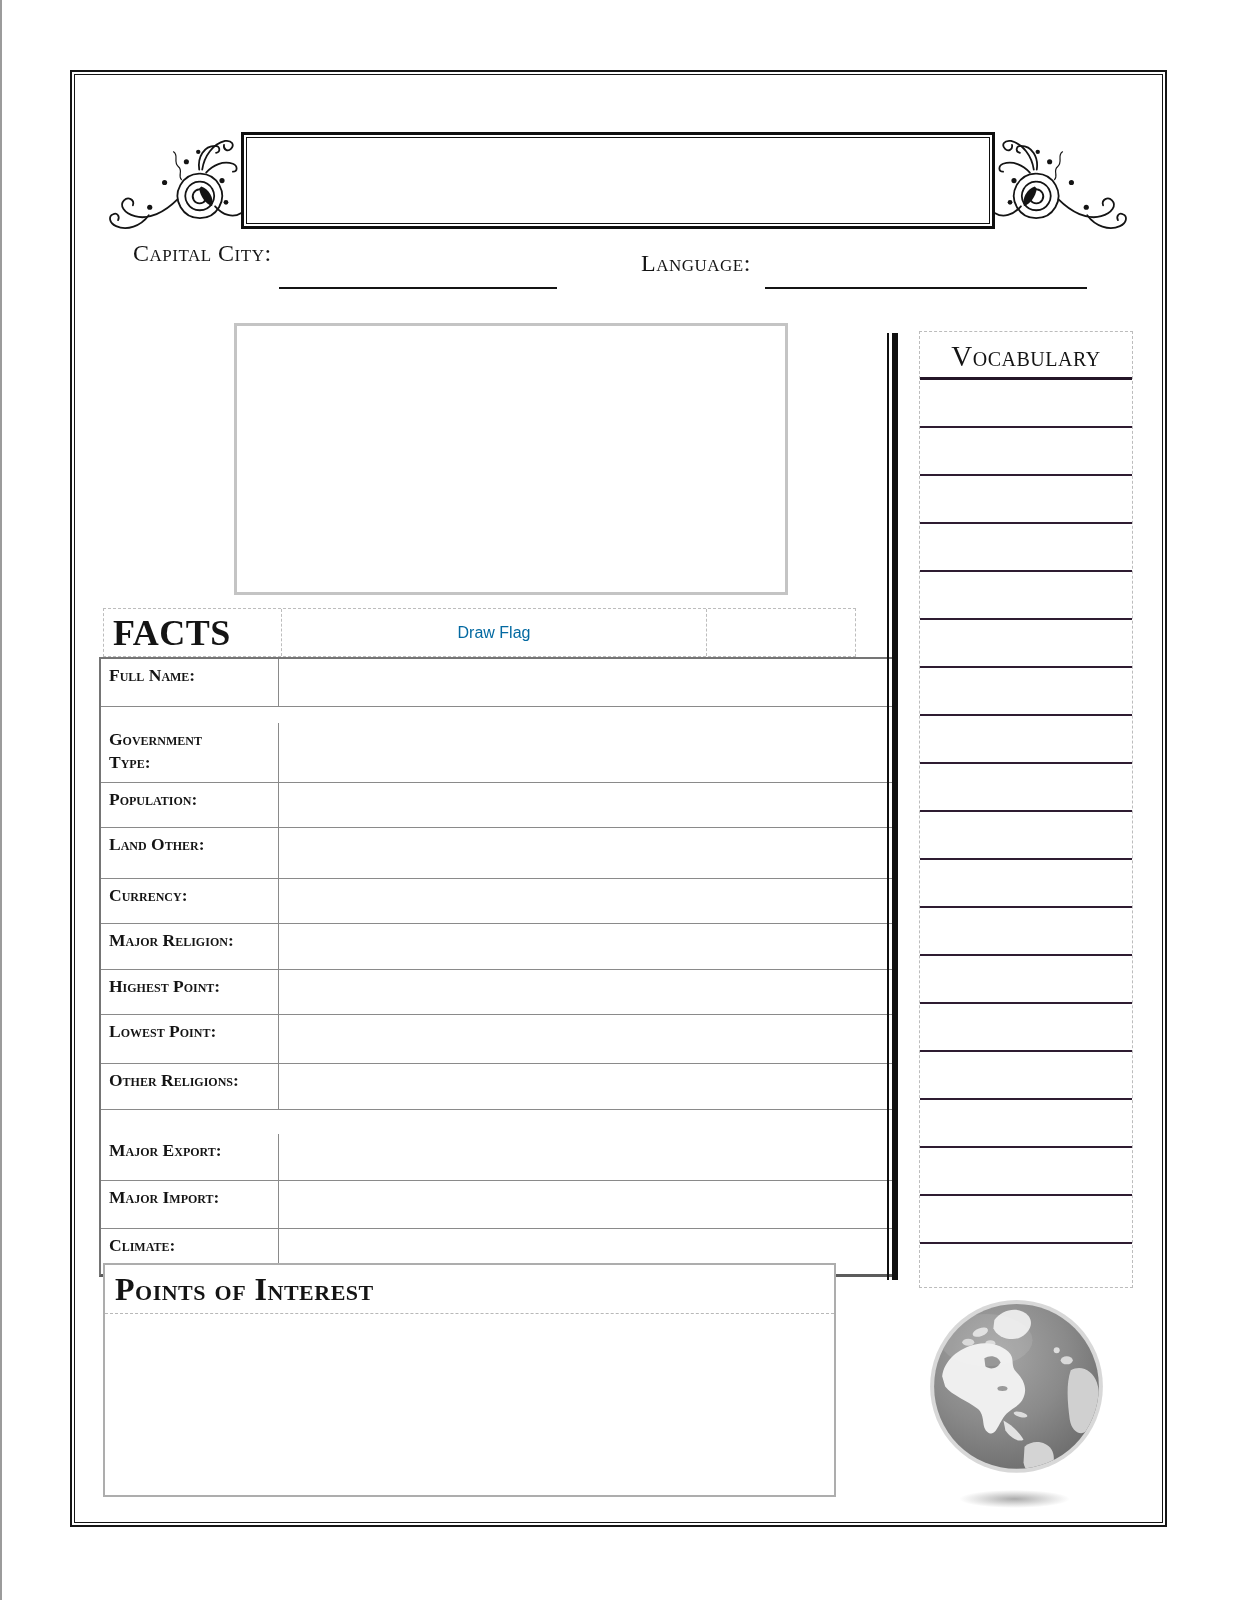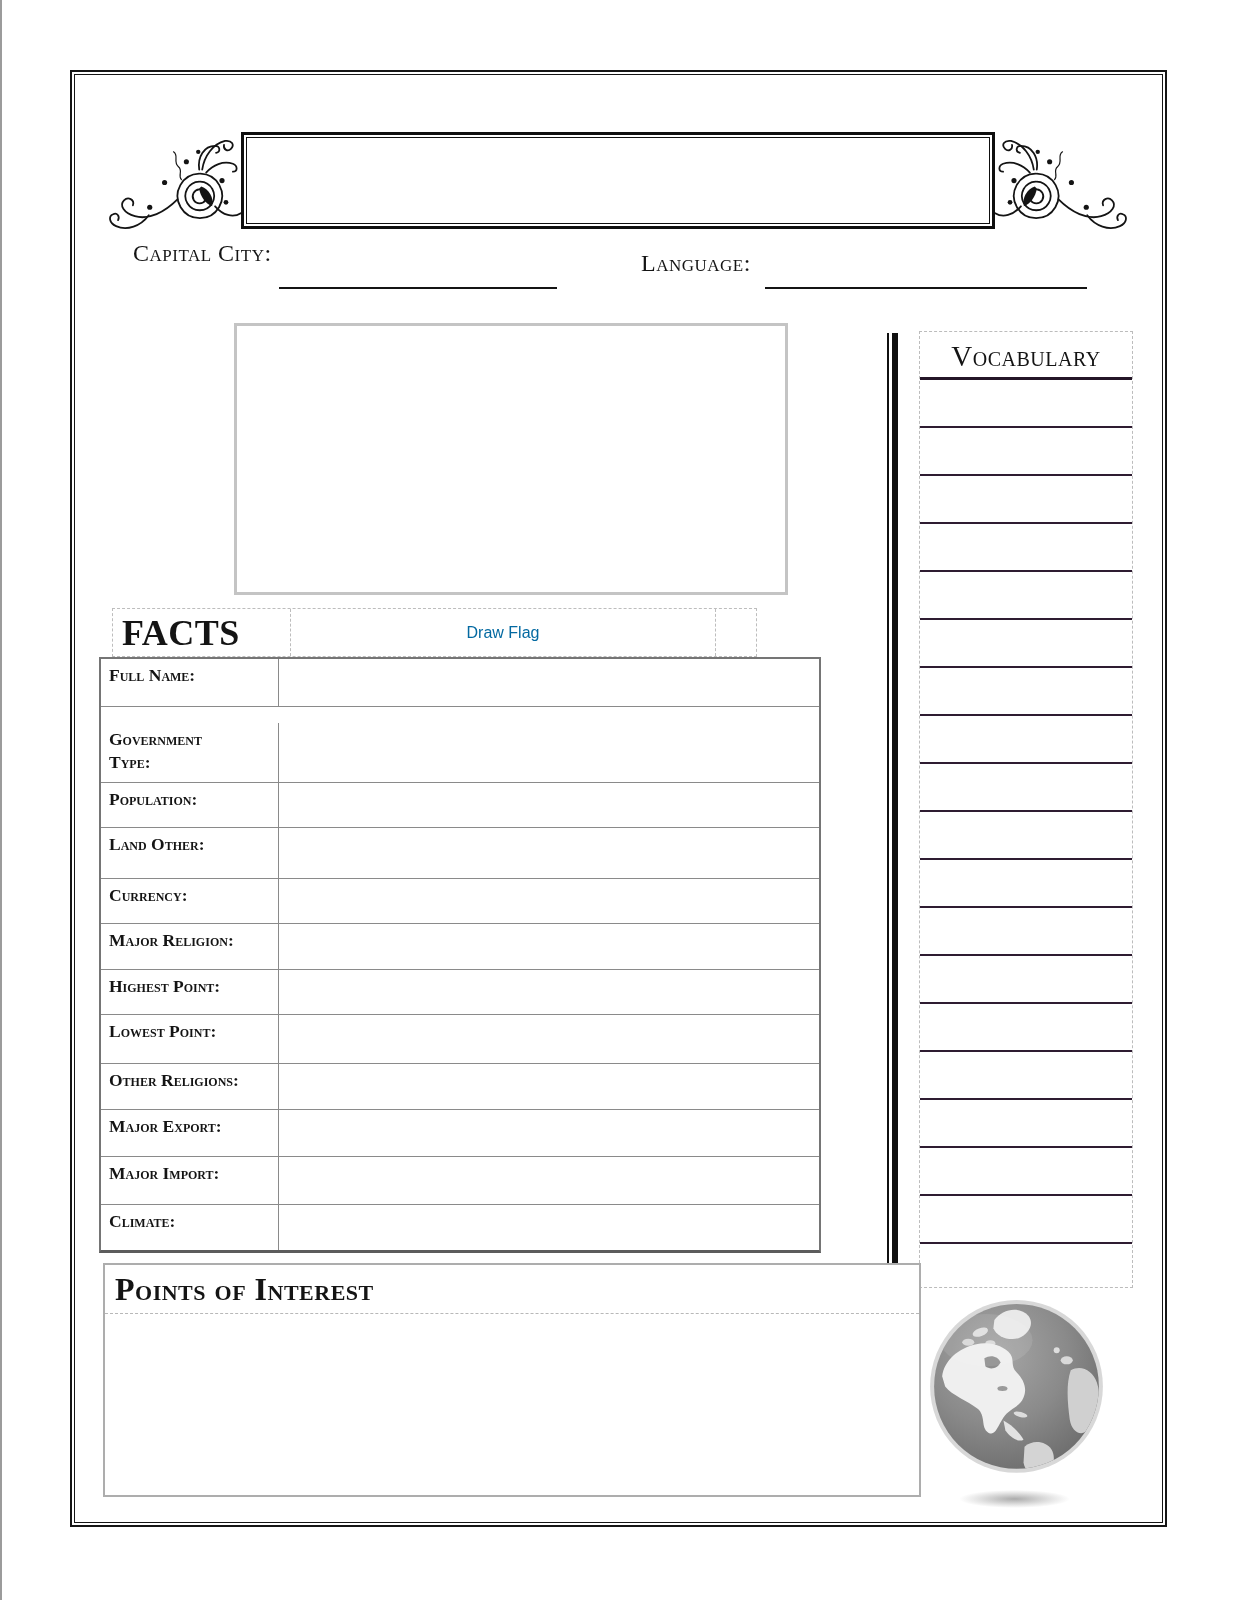--- a/index.html
+++ b/index.html
@@ -30,62 +30,62 @@
   #capital-label { left:133px; top:240px; }
   #language-label { left:641px; top:250px; }
   .fill-line { height:2px; background:#141414; }
   #capital-line { left:279px; top:287px; width:278px; }
   #language-line { left:765px; top:287px; width:322px; }
 
   
   #map-box { left:234px; top:323px; width:554px; height:272px; border:3px solid #c4c4c4; background:#fff; }
 
   
-  #facts-header { left:112px; top:608px; width:645px; height:49px; border:1px dashed #bdbdbd; }
+  #facts-header { left:103px; top:608px; width:753px; height:49px; border:1px dashed #bdbdbd; }
   #facts-title-cell { position:absolute; left:0; top:0; width:178px; height:100%;
     border-right:1px dashed #bdbdbd; display:flex; align-items:center; padding-left:9px; }
   #facts-title { font-size:36px; font-weight:bold; letter-spacing:0.5px; }
   #flag-cell { position:absolute; left:178px; top:0; width:424px; height:100%;
     display:flex; align-items:center; justify-content:center;
     font-family:"Liberation Sans", sans-serif; font-size:16px; color:#0369a1; }
   #flag-spare-cell { position:absolute; left:602px; right:0; top:0; height:100%; border-left:1px dashed #bdbdbd; }
 
   
-  #facts-table { left:99px; top:657px; width:722px; border:2px solid #757575; border-bottom:3px solid #5c5c5c; background:#fff; }
+  #facts-table { left:99px; top:657px; width:798px; border:2px solid #757575; border-bottom:3px solid #5c5c5c; background:#fff; }
   .facts-row { display:flex; border-bottom:1px solid #8a8a8a; }
   .facts-row:last-child { border-bottom:none; }
   .facts-label { width:178px; border-right:1px solid #8a8a8a; padding:5px 6px 3px 8px;
     font-size:17.5px; font-weight:bold; font-variant:small-caps; line-height:1.3; }
   .facts-value { flex:1; padding:4px 8px; font-size:17px; }
   .facts-row:nth-child(1)  { min-height:48px; }
   .facts-row:nth-child(2)  { min-height:60px;margin-top:16px; }
   .facts-row:nth-child(2) .facts-label { max-width:178px; padding-right:52px; }
   .facts-row:nth-child(3)  { min-height:45px; }
   .facts-row:nth-child(4)  { min-height:51px; }
   .facts-row:nth-child(5)  { min-height:45px; }
   .facts-row:nth-child(6)  { min-height:46px; }
   .facts-row:nth-child(7)  { min-height:45px; }
   .facts-row:nth-child(8)  { min-height:49px;gap:44px; }
   .facts-row:nth-child(9)  { min-height:46px; }
-  .facts-row:nth-child(10) { min-height:47px; }
+  .facts-row:nth-child(10) { min-height:47px;margin-top:24px; }
   .facts-row:nth-child(11) { min-height:48px; }
   .facts-row:nth-child(12) { min-height:45px; }
 
   
   #divider-thin  { left:887px; top:333px; width:2px; height:947px; background:#101010; }
   #divider-thick { left:892px; top:333px; width:6px; height:947px; background:#101010; }
 
   
   #vocab-box { left:919px; top:331px; width:214px; height:957px; border:1px dashed #bcbcbc; background:#fff; }
   #vocab-title { height:48px; border-bottom:3px solid #241627; display:flex; align-items:center; justify-content:center;
     font-size:29px; font-variant:small-caps; letter-spacing:0.5px; padding-top:4px; }
   .vocab-line { height:48px; border-bottom:2px solid #2e1c31; font-size:16px; padding:2px 6px; }
 
   
-  #poi-box { left:103px; top:1263px; width:818px; height:234px; border:2px solid #adadad; background:#fff; }
+  #poi-box { left:103px; top:1263px; width:733px; height:234px; border:2px solid #adadad; background:#fff; }
   #poi-title { height:49px; border-bottom:1px dashed #b8b8b8; display:flex; align-items:center;
     padding:0 10px; font-size:32px; font-weight:bold; font-variant:small-caps; letter-spacing:0.5px; }
   #poi-content { position:absolute; left:0; top:50px; right:0; bottom:0; font-size:17px; padding:6px 10px; }
 
   
   #globe { left:924px; top:1296px; width:186px; height:216px; }
 </style>
 </head>
 <body>
 

